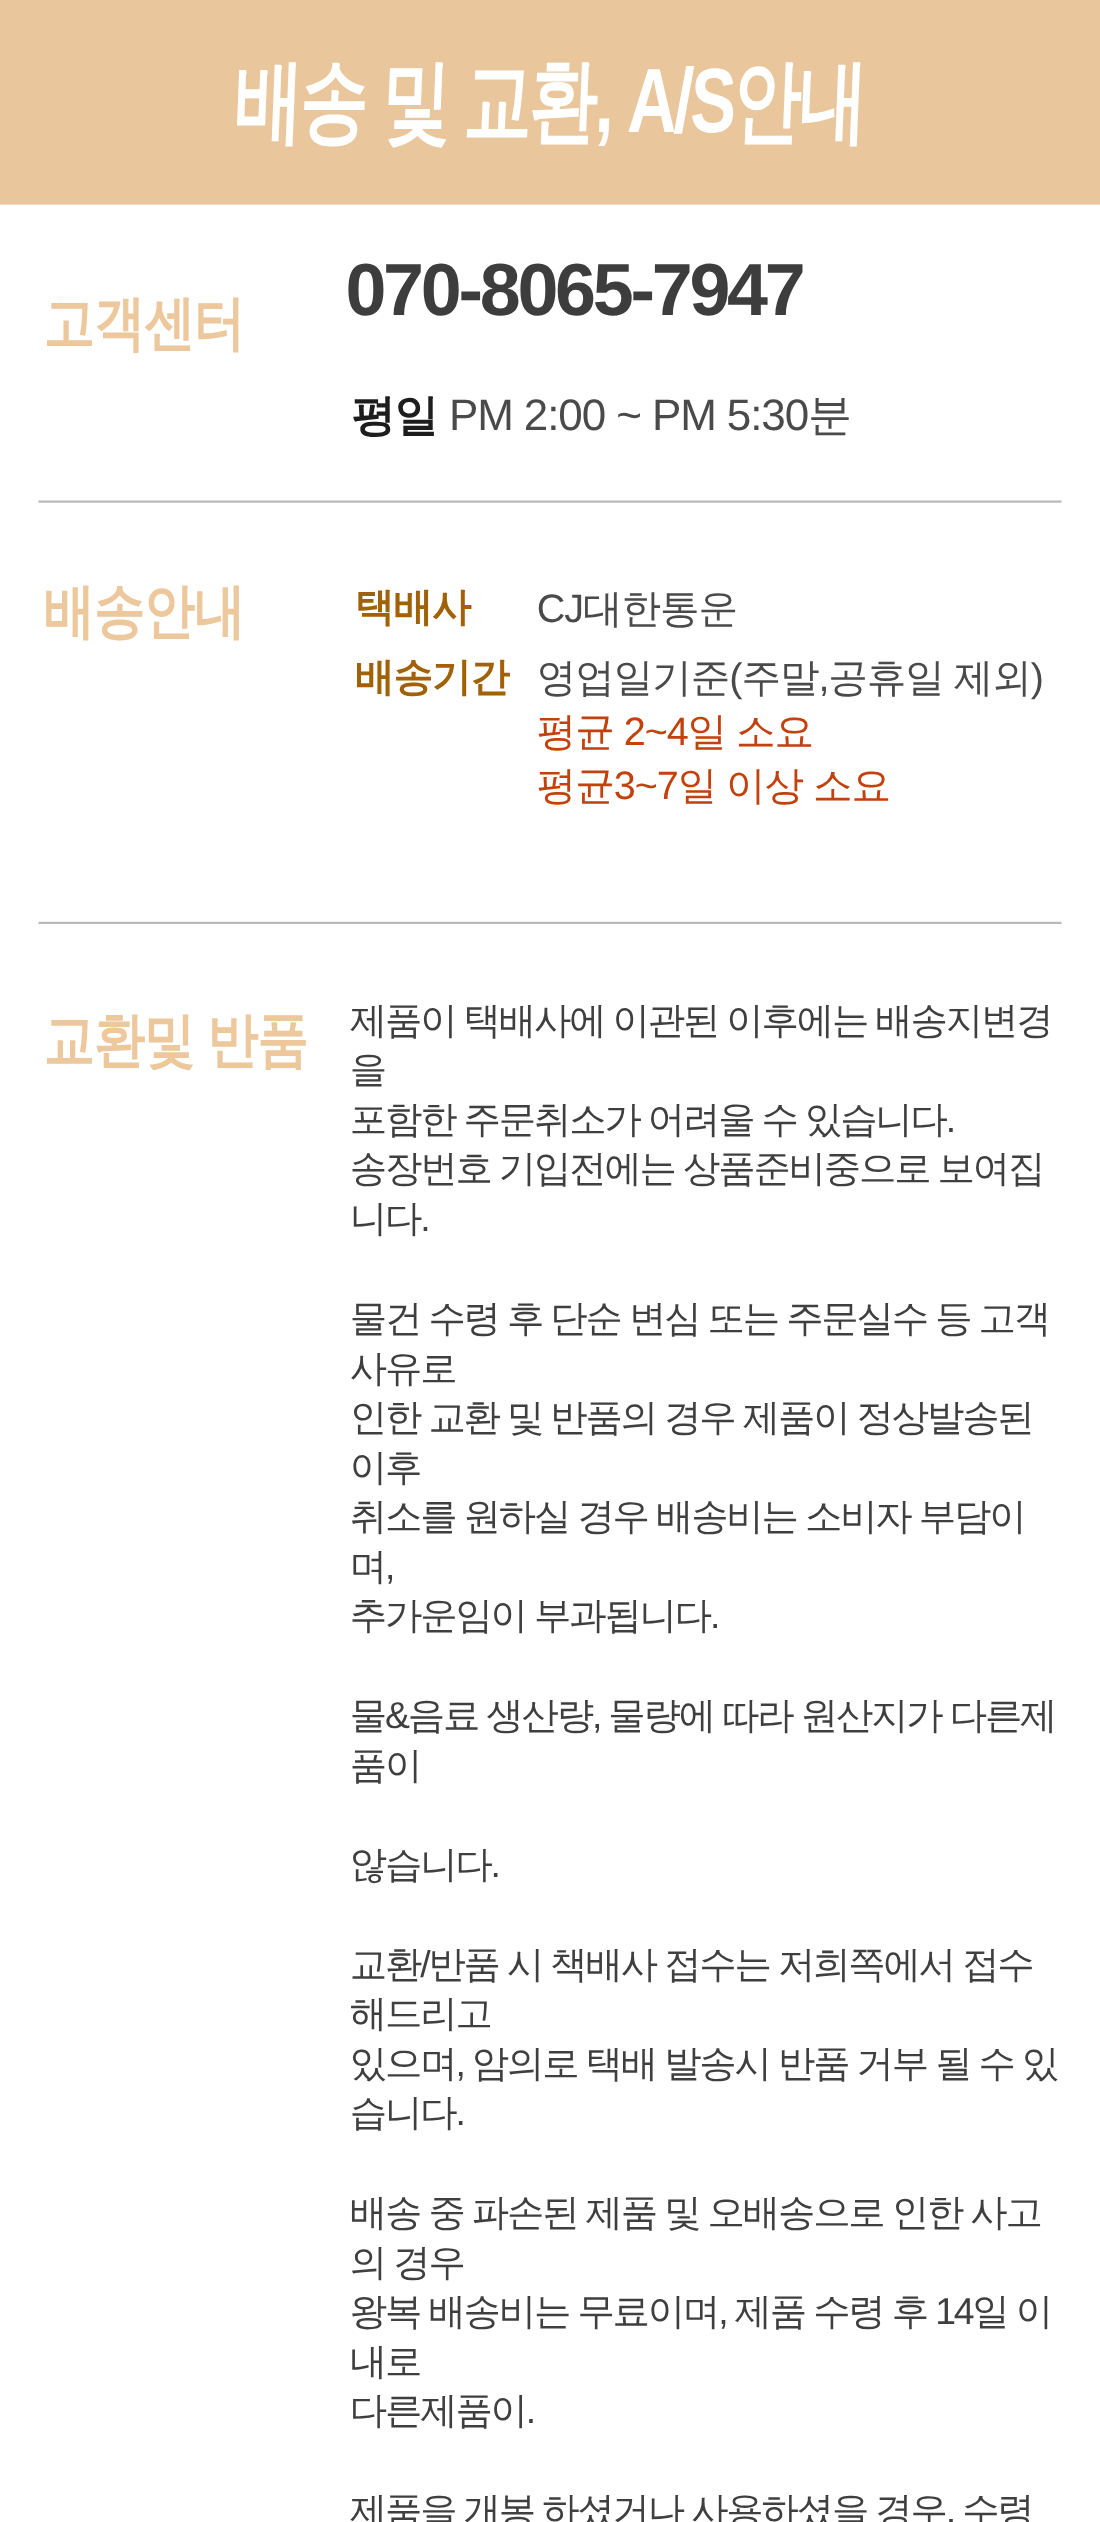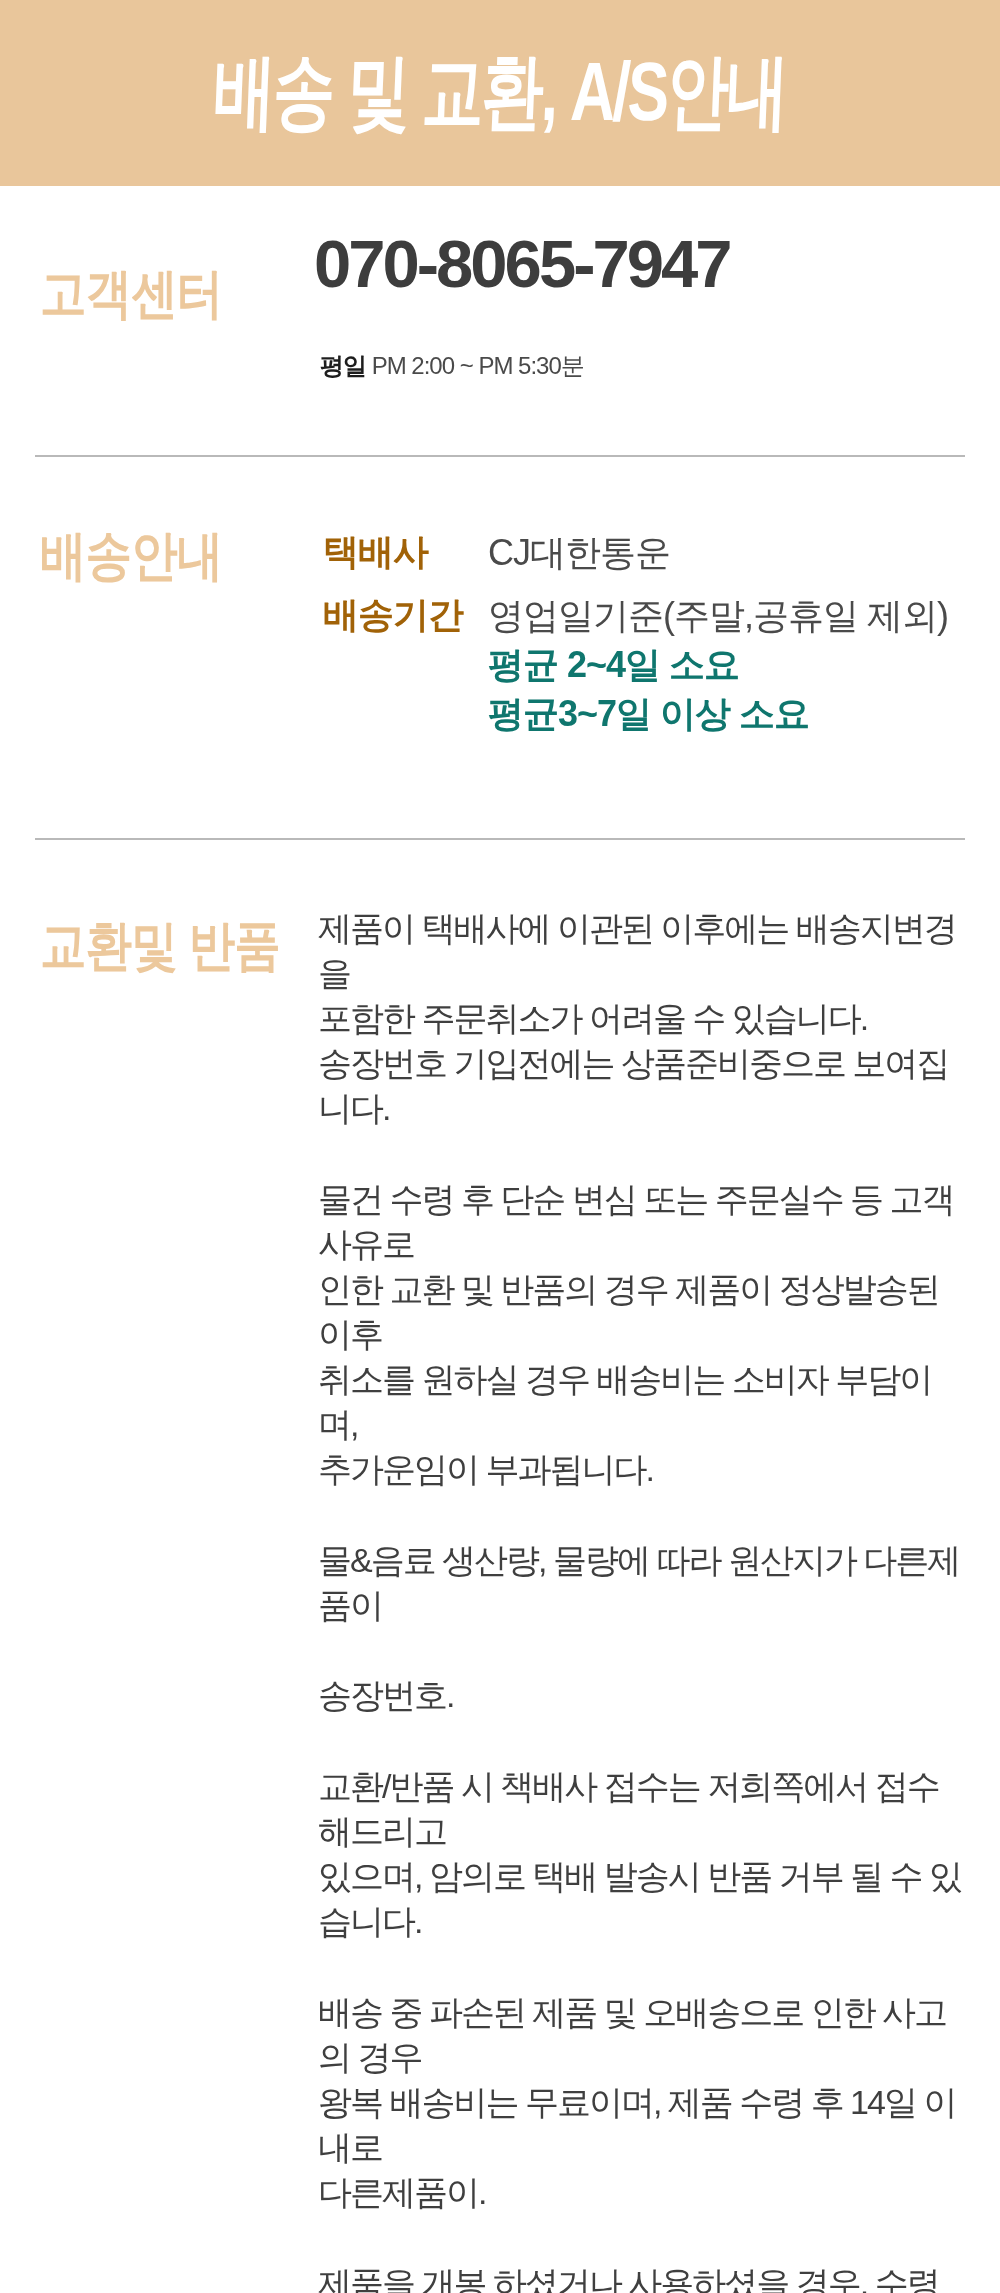--- a/index.html
+++ b/index.html
@@ -19,36 +19,36 @@
   
   .sec-label{
     position:absolute;left:40px;color:#ecc89c;font-weight:bold;font-size:54px;
     letter-spacing:-1px;white-space:nowrap;transform:scaleX(0.86);transform-origin:0 50%;
   }
   .phone{
     position:absolute;left:314px;top:230px;color:#3d3d3d;font-weight:bold;
     font-size:67px;letter-spacing:-3px;white-space:nowrap;line-height:1;
   }
   .hours{
-    position:absolute;left:320px;top:350px;font-size:24px;letter-spacing:-1px;
+    position:absolute;left:320px;top:350px;font-size:40px;letter-spacing:-1px;
     color:#4a4a4a;white-space:nowrap;
   }
   .hours b{color:#1d1d1d;}
   .divider{
     position:absolute;left:35px;width:930px;height:2px;background:#b9b9b9;
   }
   
   .ship-table{position:absolute;left:323px;top:528px;font-size:36px;letter-spacing:-1px;}
   .ship-row{display:flex;align-items:flex-start;margin-bottom:14px;}
   .ship-row .fname{
     width:165px;flex:0 0 165px;font-weight:bold;color:#a16207;white-space:nowrap;
   }
   .ship-row .fval{line-height:49px;color:#4a4a4a;white-space:nowrap;}
   .ship-row .fval .ln{display:block;}
-  .ship-row .fval .b{font-weight:bold;color:#0f766e;}
+  .ship-row .fval .b{font-weight:normal;color:#c2410c;}
   
   .body-col{
     position:absolute;left:318px;top:906px;width:665px;
     font-size:34px;letter-spacing:-2px;line-height:45px;color:#3f3f3f;
   }
   .body-col p{margin:0 16px 46px 0;}
   .body-col p:last-child{margin-bottom:0;}
 </style>
 </head>
 <body>
@@ -82,19 +82,19 @@
         </div>
       </div>
     </div>
 
   <div class="divider" style="top:838px"></div>
 
   <div class="sec-label" style="top:910px">교환및 반품</div>
   <div class="body-col" id="paragraphs">
       <p><span>제품이 택배사에 이관된 이후에는 배송지변경을</span><br><span>포함한 주문취소가 어려울 수 있습니다.</span><br><span>송장번호 기입전에는 상품준비중으로 보여집니다.</span></p>
       <p><span>물건 수령 후 단순 변심 또는 주문실수 등 고객사유로</span><br><span>인한 교환 및 반품의 경우 제품이 정상발송된 이후</span><br><span>취소를 원하실 경우 배송비는 소비자 부담이며,</span><br><span>추가운임이 부과됩니다.</span></p>
-      <p><span>물&amp;음료 생산량, 물량에 따라 원산지가 다른제품이</span><br><br><span>송장번호.</span></p>
+      <p><span>물&amp;음료 생산량, 물량에 따라 원산지가 다른제품이</span><br><br><span>않습니다.</span></p>
       <p><span>교환/반품 시 책배사 접수는 저희쪽에서 접수해드리고</span><br><span>있으며, 암의로 택배 발송시 반품 거부 될 수 있습니다.</span></p>
       <p><span>배송 중 파손된 제품 및 오배송으로 인한 사고의 경우</span><br><span>왕복 배송비는 무료이며, 제품 수령 후 14일 이내로</span><br><span>다른제품이.</span></p>
       <p><span>제품을 개봉 하셨거나 사용하셨을 경우, 수령일 기준</span><br></p>
     </div>
 
 </div>
 
 </body></html>

